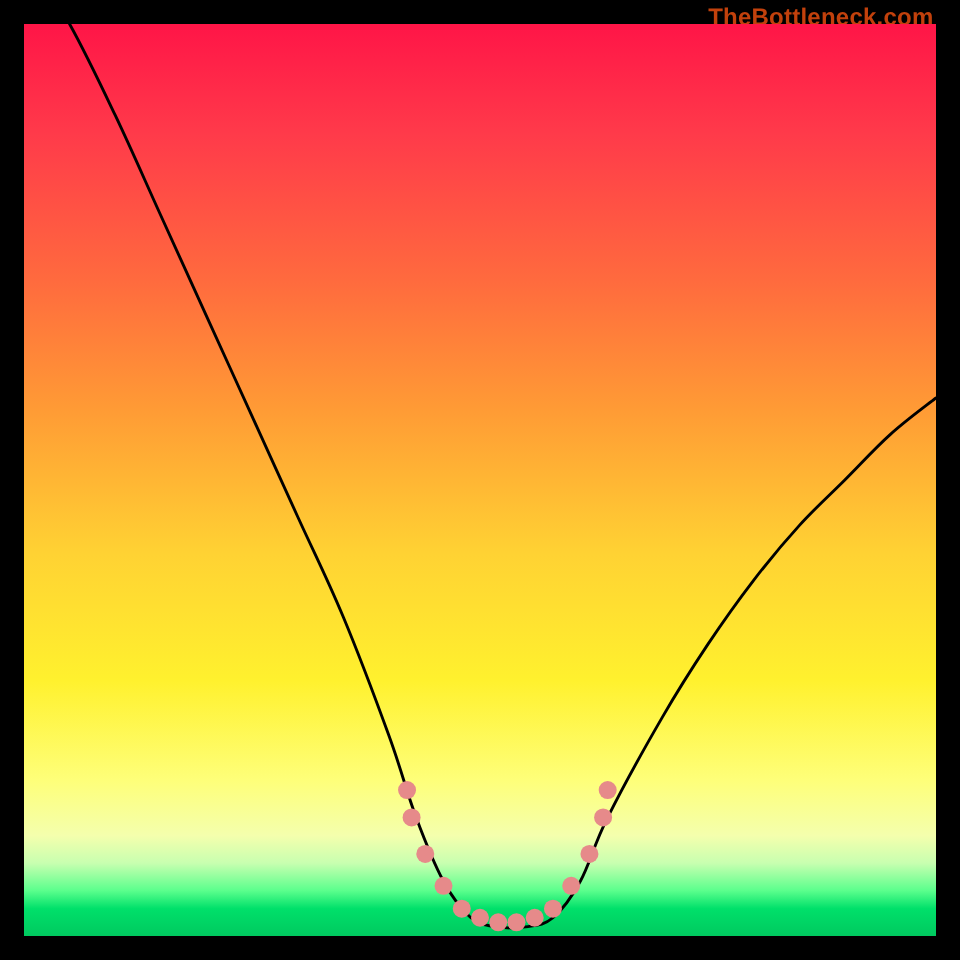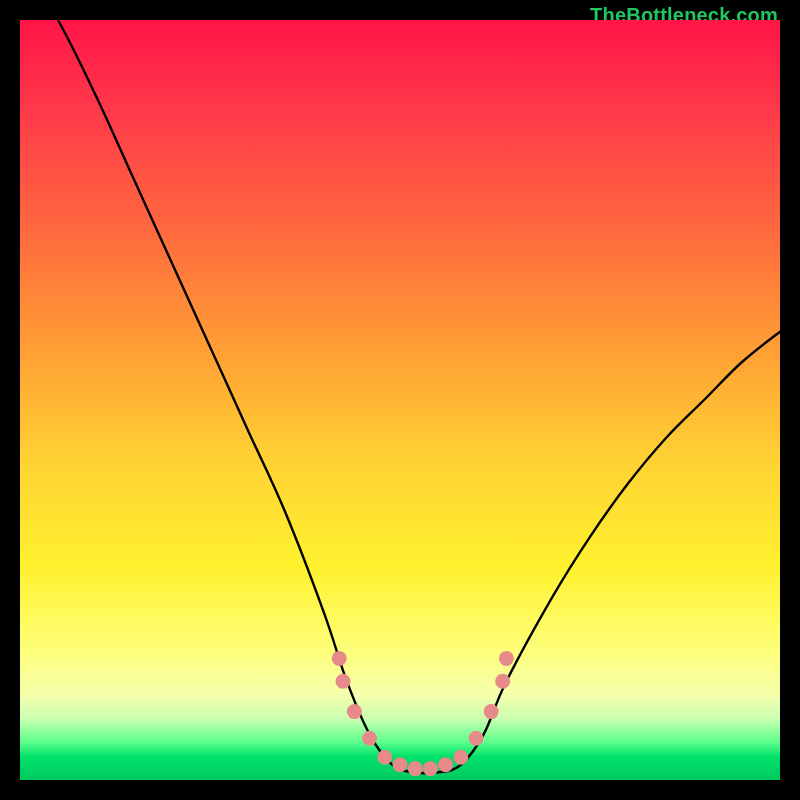--- a/index.html
+++ b/index.html
@@ -41,21 +41,21 @@
       #c8ffb0 92%,
       #5cff8d 95%,
       #00e06a 97%,
       #00c95f 100%
     );
   }
   .watermark {
     position: absolute;
     top: 4px;
     right: 22px;
-    color: #22c55e;
+    color: #c2410c;
     font-size: 20px;
     font-weight: 600;
     letter-spacing: 0.2px;
     user-select: none;
   }
   svg.curve {
     position: absolute;
     inset: 0;
   }
 </style>

